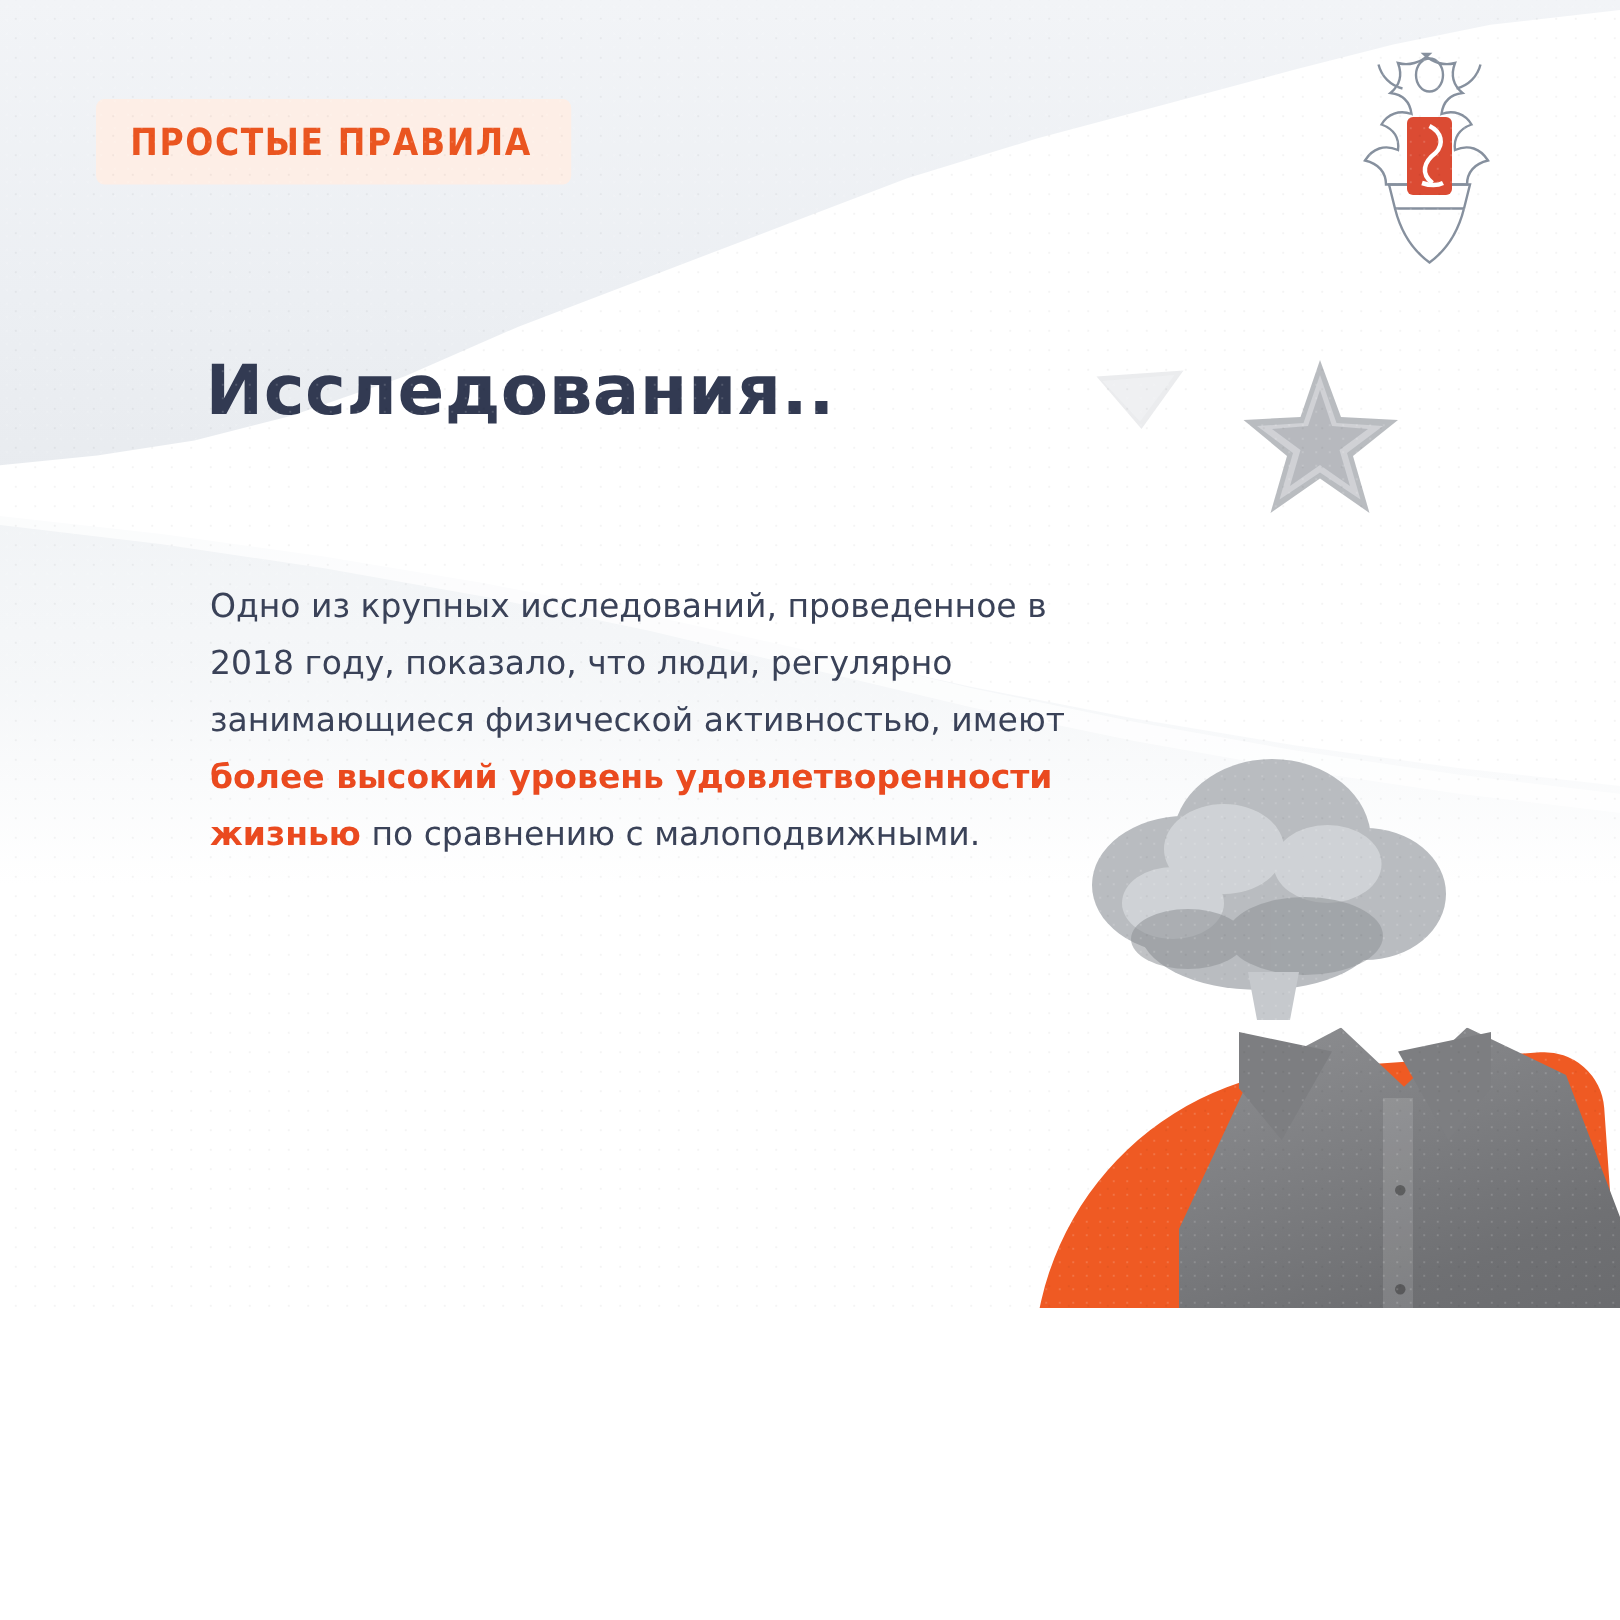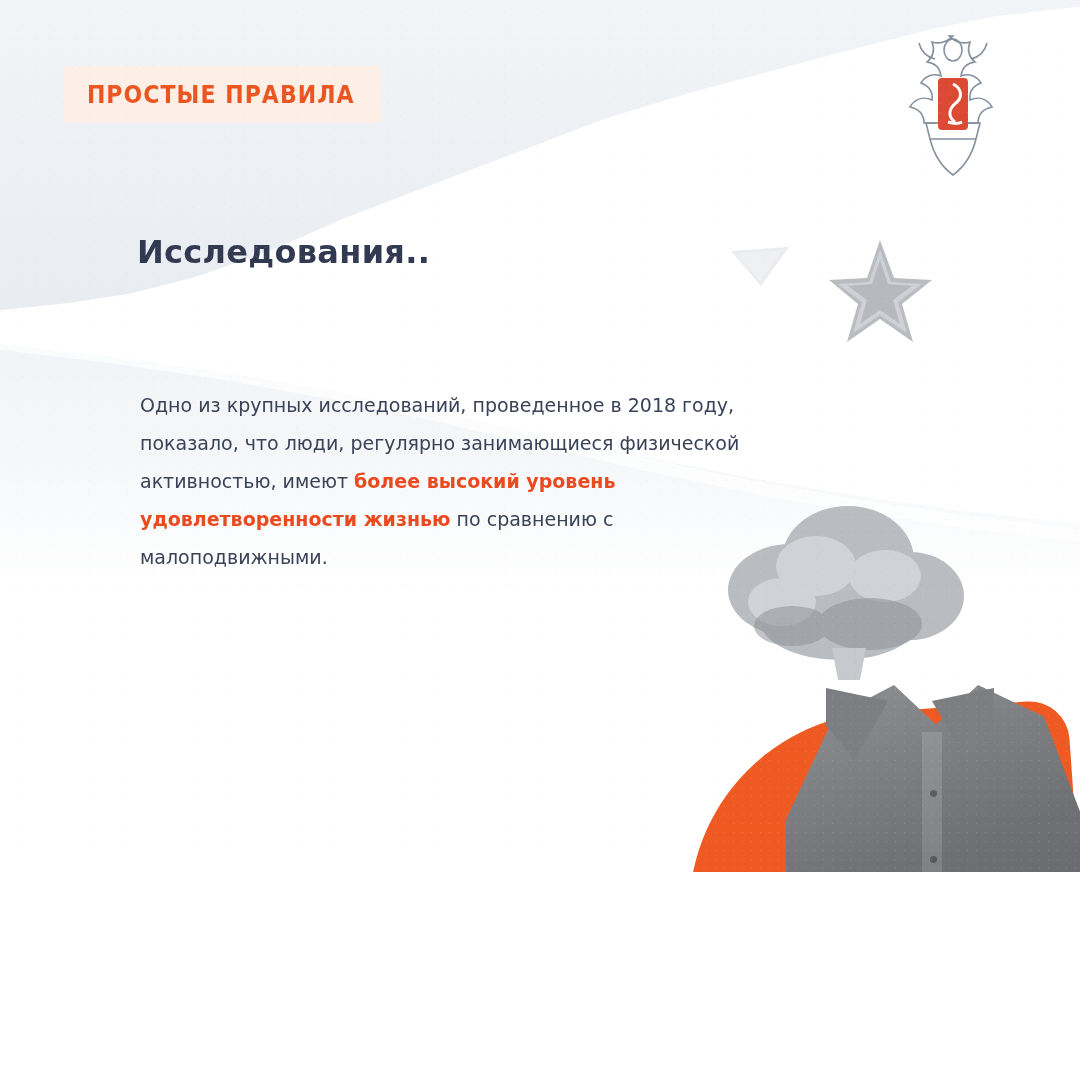--- a/index.html
+++ b/index.html
@@ -98,32 +98,32 @@
     width: 150px; height: 160px;
     opacity: .92;
   }
 
   
   .headline {
     position: absolute;
     left: 137px; top: 233px;
     font-family: "DejaVu Sans", sans-serif;
     font-weight: 700;
-    font-size: 32px;
+    font-size: 46px;
     color: #323a52;
     letter-spacing: .3px;
   }
 
   
   .body-copy {
     position: absolute;
     left: 140px; top: 386px;
     width: 620px;
     font-family: "DejaVu Sans", sans-serif;
-    font-size: 19px;
+    font-size: 22px;
     line-height: 38px;
     color: #3a4258;
     z-index: 5;
   }
   .para { margin-bottom: 32px; }
   .para:last-child { margin-bottom: 0; }
   .hl {
     color: #ea4a1f;
     font-weight: 700;
   }

